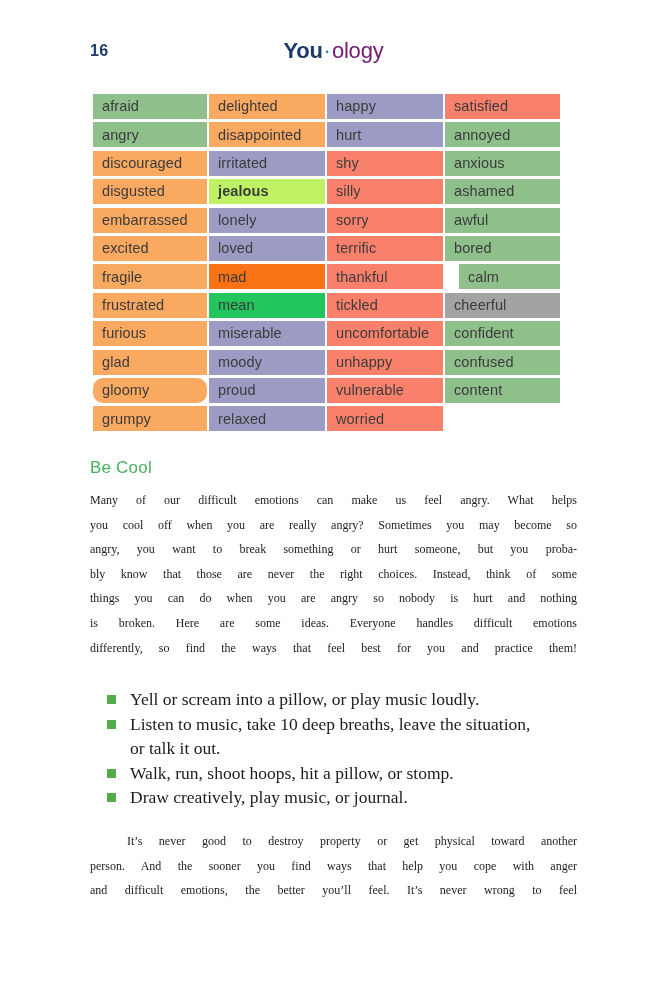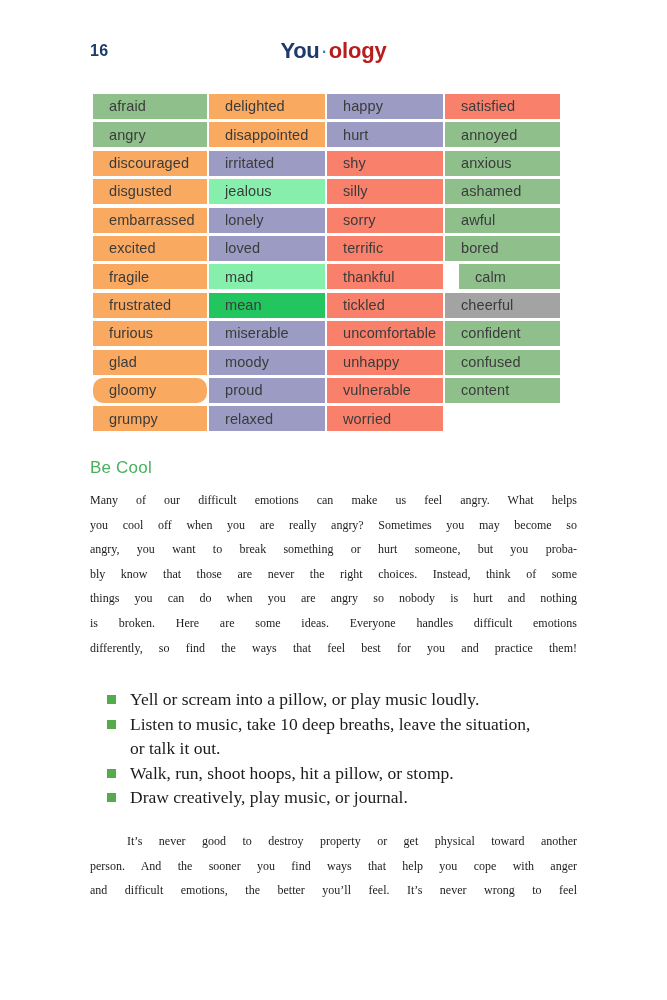--- a/index.html
+++ b/index.html
@@ -22,36 +22,36 @@
   }
   .logo {
     position: absolute;
     left: 0; right: 0; top: 39px;
     text-align: center;
     font-size: 22px;
     line-height: 24px;
   }
   .logo-you { font-weight: 700; color: #1d3a6b; letter-spacing: -0.3px; }
   .logo-dot { color: #2d7abc; font-weight: 400; margin: 0 1px; }
-  .logo-ology { font-weight: 700; color: #b91c1c; letter-spacing: -0.2px; }
+  .logo-ology { font-weight: 400; color: #701a75; letter-spacing: -0.2px; }
 
   
   .emotions-table {
     position: absolute;
     left: 93px; top: 94px;
     display: grid;
     grid-template-columns: 114px 116px 116px 115px;
     column-gap: 2px;
     row-gap: 3.4px;
     grid-auto-rows: 25px;
   }
   .cell {
     display: flex;
     align-items: center;
-    padding-left: 16px;
+    padding-left: 9px;
     font: 400 14.5px/1 "Liberation Sans", sans-serif;
     color: #3b3b3b;
     letter-spacing: 0.1px;
   }
 
   
   .section-heading {
     position: absolute;
     left: 90px; top: 458px;
     margin: 0;
@@ -115,33 +115,33 @@
       <div class="cell" style="background: rgb(249, 129, 107);">satisfied</div>
       <div class="cell" style="background: rgb(143, 192, 140);">angry</div>
       <div class="cell" style="background: rgb(250, 169, 97);">disappointed</div>
       <div class="cell" style="background: rgb(155, 155, 195);">hurt</div>
       <div class="cell" style="background: rgb(143, 192, 140);">annoyed</div>
       <div class="cell" style="background: rgb(250, 169, 97);">discouraged</div>
       <div class="cell" style="background: rgb(155, 155, 195);">irritated</div>
       <div class="cell" style="background: rgb(249, 129, 107);">shy</div>
       <div class="cell" style="background: rgb(143, 192, 140);">anxious</div>
       <div class="cell" style="background: rgb(250, 169, 97);">disgusted</div>
-      <div class="cell" style="background: #86efac;">jealous</div>
+      <div class="cell" style="background: #bef264; font-weight: bold;">jealous</div>
       <div class="cell" style="background: rgb(249, 129, 107);">silly</div>
       <div class="cell" style="background: rgb(143, 192, 140);">ashamed</div>
       <div class="cell" style="background: rgb(250, 169, 97);">embarrassed</div>
       <div class="cell" style="background: rgb(155, 155, 195);">lonely</div>
       <div class="cell" style="background: rgb(249, 129, 107);">sorry</div>
       <div class="cell" style="background: rgb(143, 192, 140);">awful</div>
       <div class="cell" style="background: rgb(250, 169, 97);">excited</div>
       <div class="cell" style="background: rgb(155, 155, 195);">loved</div>
       <div class="cell" style="background: rgb(249, 129, 107);">terrific</div>
       <div class="cell" style="background: rgb(143, 192, 140);">bored</div>
       <div class="cell" style="background: rgb(250, 169, 97);">fragile</div>
-      <div class="cell" style="background: #86efac;">mad</div>
+      <div class="cell" style="background: #f97316;">mad</div>
       <div class="cell" style="background: rgb(249, 129, 107);">thankful</div>
       <div class="cell" style="background: rgb(143, 192, 140); margin-left: 14px;">calm</div>
       <div class="cell" style="background: rgb(250, 169, 97);">frustrated</div>
       <div class="cell" style="background: #22c55e;">mean</div>
       <div class="cell" style="background: rgb(249, 129, 107);">tickled</div>
       <div class="cell" style="background: #a3a3a3;">cheerful</div>
       <div class="cell" style="background: rgb(250, 169, 97);">furious</div>
       <div class="cell" style="background: rgb(155, 155, 195);">miserable</div>
       <div class="cell" style="background: rgb(249, 129, 107);">uncomfortable</div>
       <div class="cell" style="background: rgb(143, 192, 140);">confident</div>

